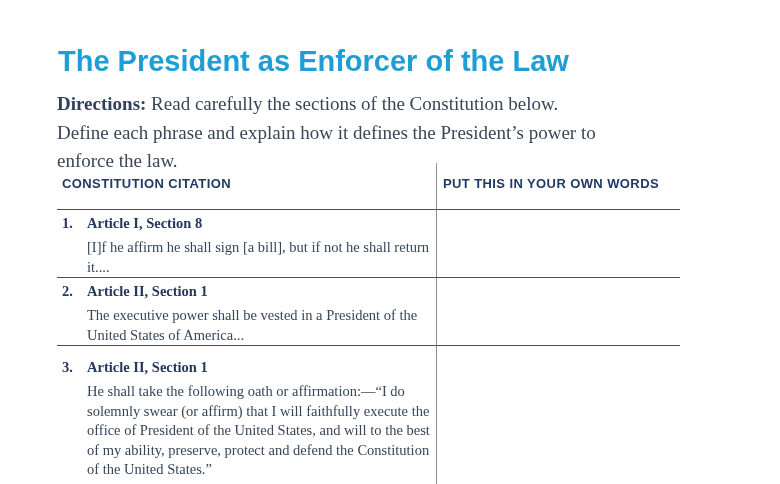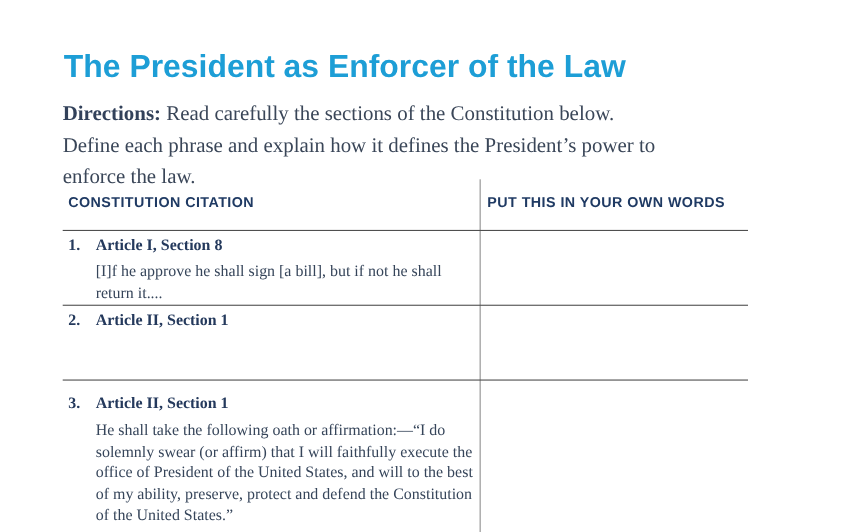--- a/index.html
+++ b/index.html
@@ -112,27 +112,28 @@
   <div class="col-header right">PUT THIS IN YOUR OWN WORDS</div>
 
   <div class="vline"></div>
   <div class="hline" style="top:209px"></div>
   <div class="hline" style="top:277px"></div>
   <div class="hline" style="top:345px"></div>
 
   <div class="row row-1">
     <span class="num">1.</span>
     <span class="cite">Article I, Section 8</span>
-    <p class="excerpt">[I]f he approve he shall sign [a bill], but if not he shall return it....</p>
+    <p class="excerpt">[I]f he affirm he shall sign [a bill], but if not he shall return it....</p>
     <div class="answer-cell"></div>
   </div>
 
   <div class="row row-2">
     <span class="num">2.</span>
     <span class="cite">Article II, Section 1</span>
+    <p class="excerpt">The executive power shall be vested in a President of the United States of America...</p>
     <div class="answer-cell"></div>
   </div>
 
   <div class="row row-3">
     <span class="num">3.</span>
     <span class="cite">Article II, Section 1</span>
     <p class="excerpt">He shall take the following oath or affirmation:—“I do solemnly swear (or affirm) that I will faithfully execute the office of President of the United States, and will to the best of my ability, preserve, protect and defend the Constitution of the United States.”</p>
     <div class="answer-cell"></div>
   </div>
 

